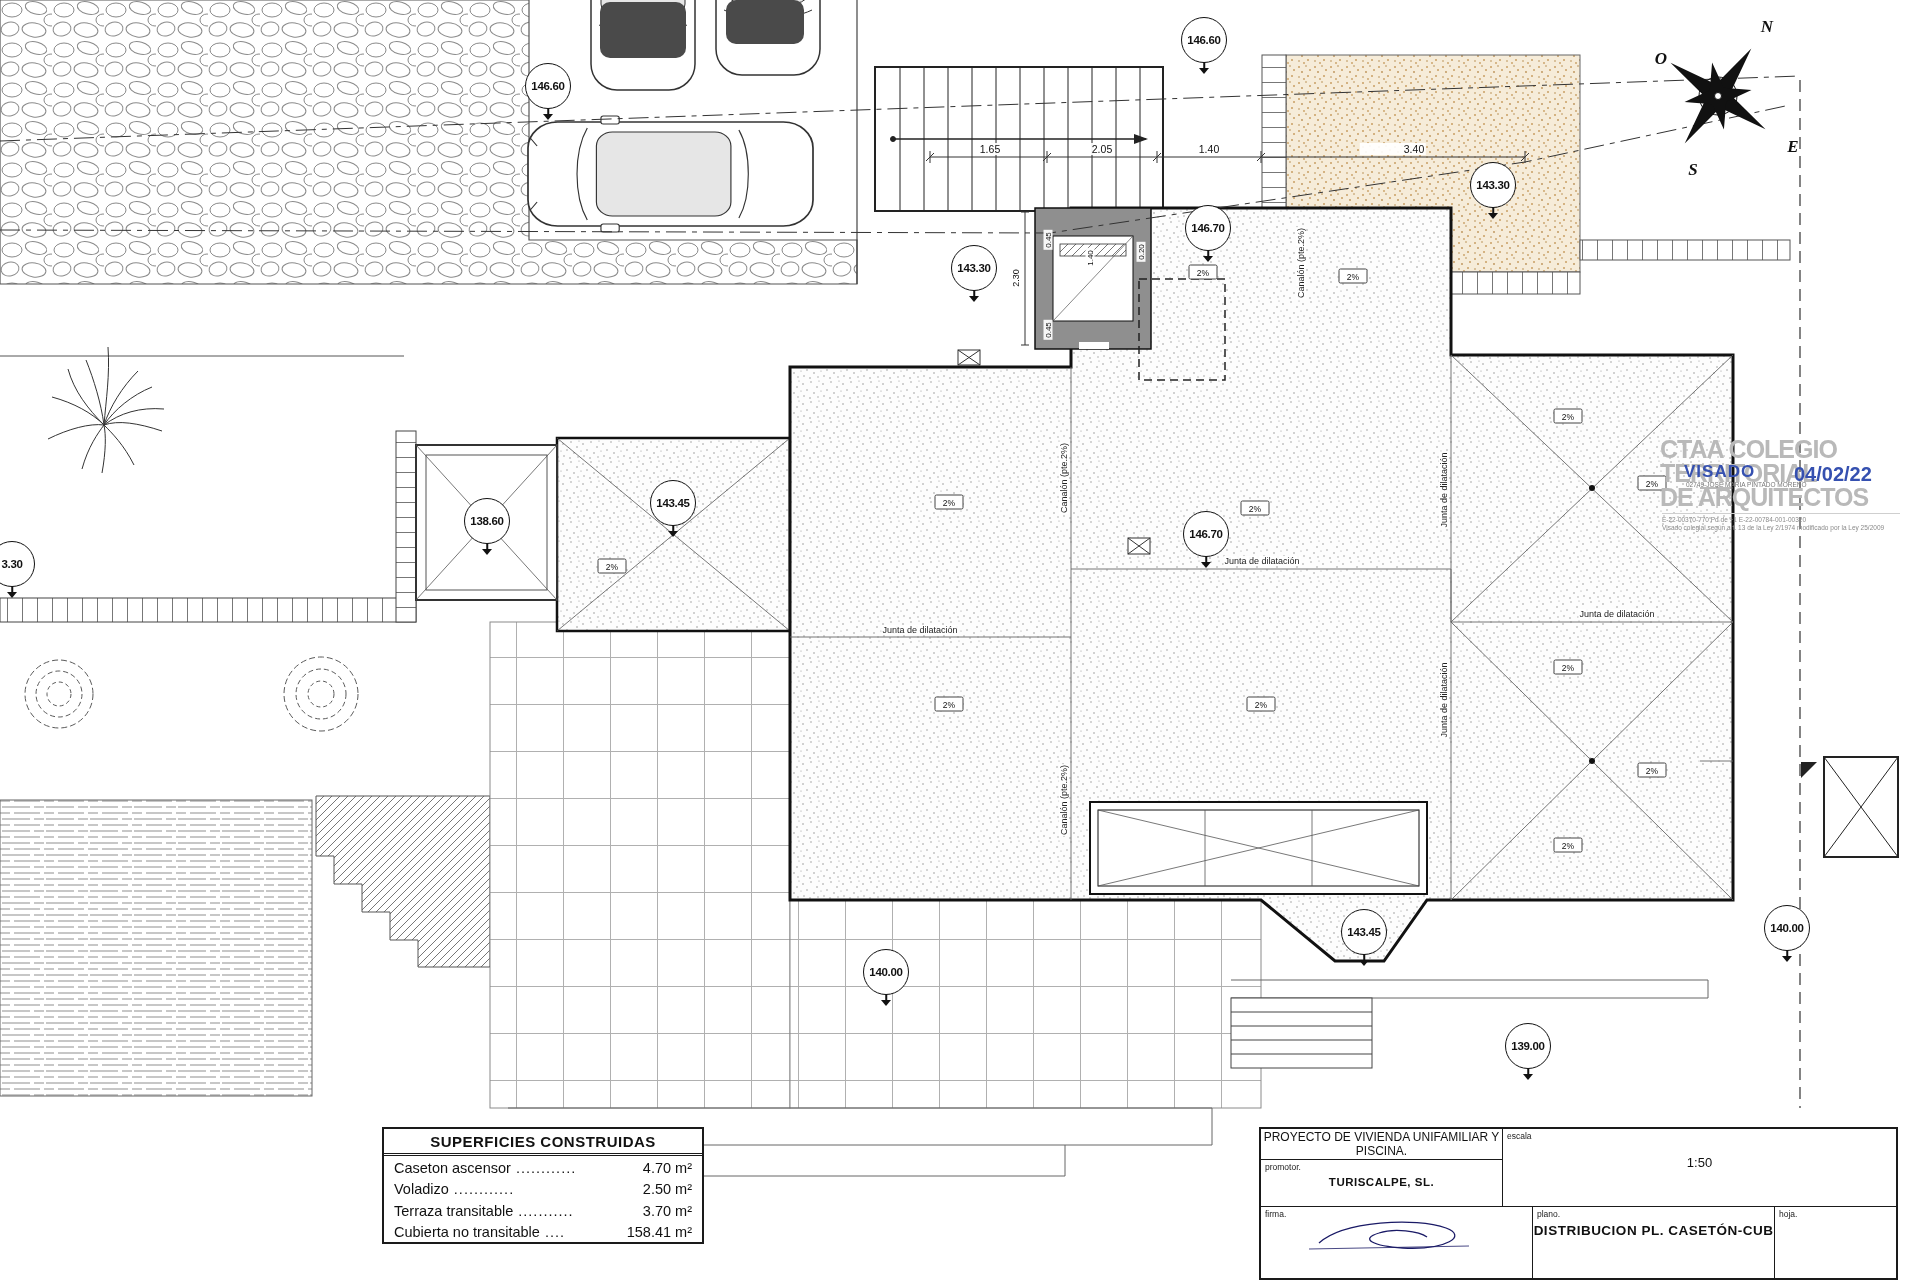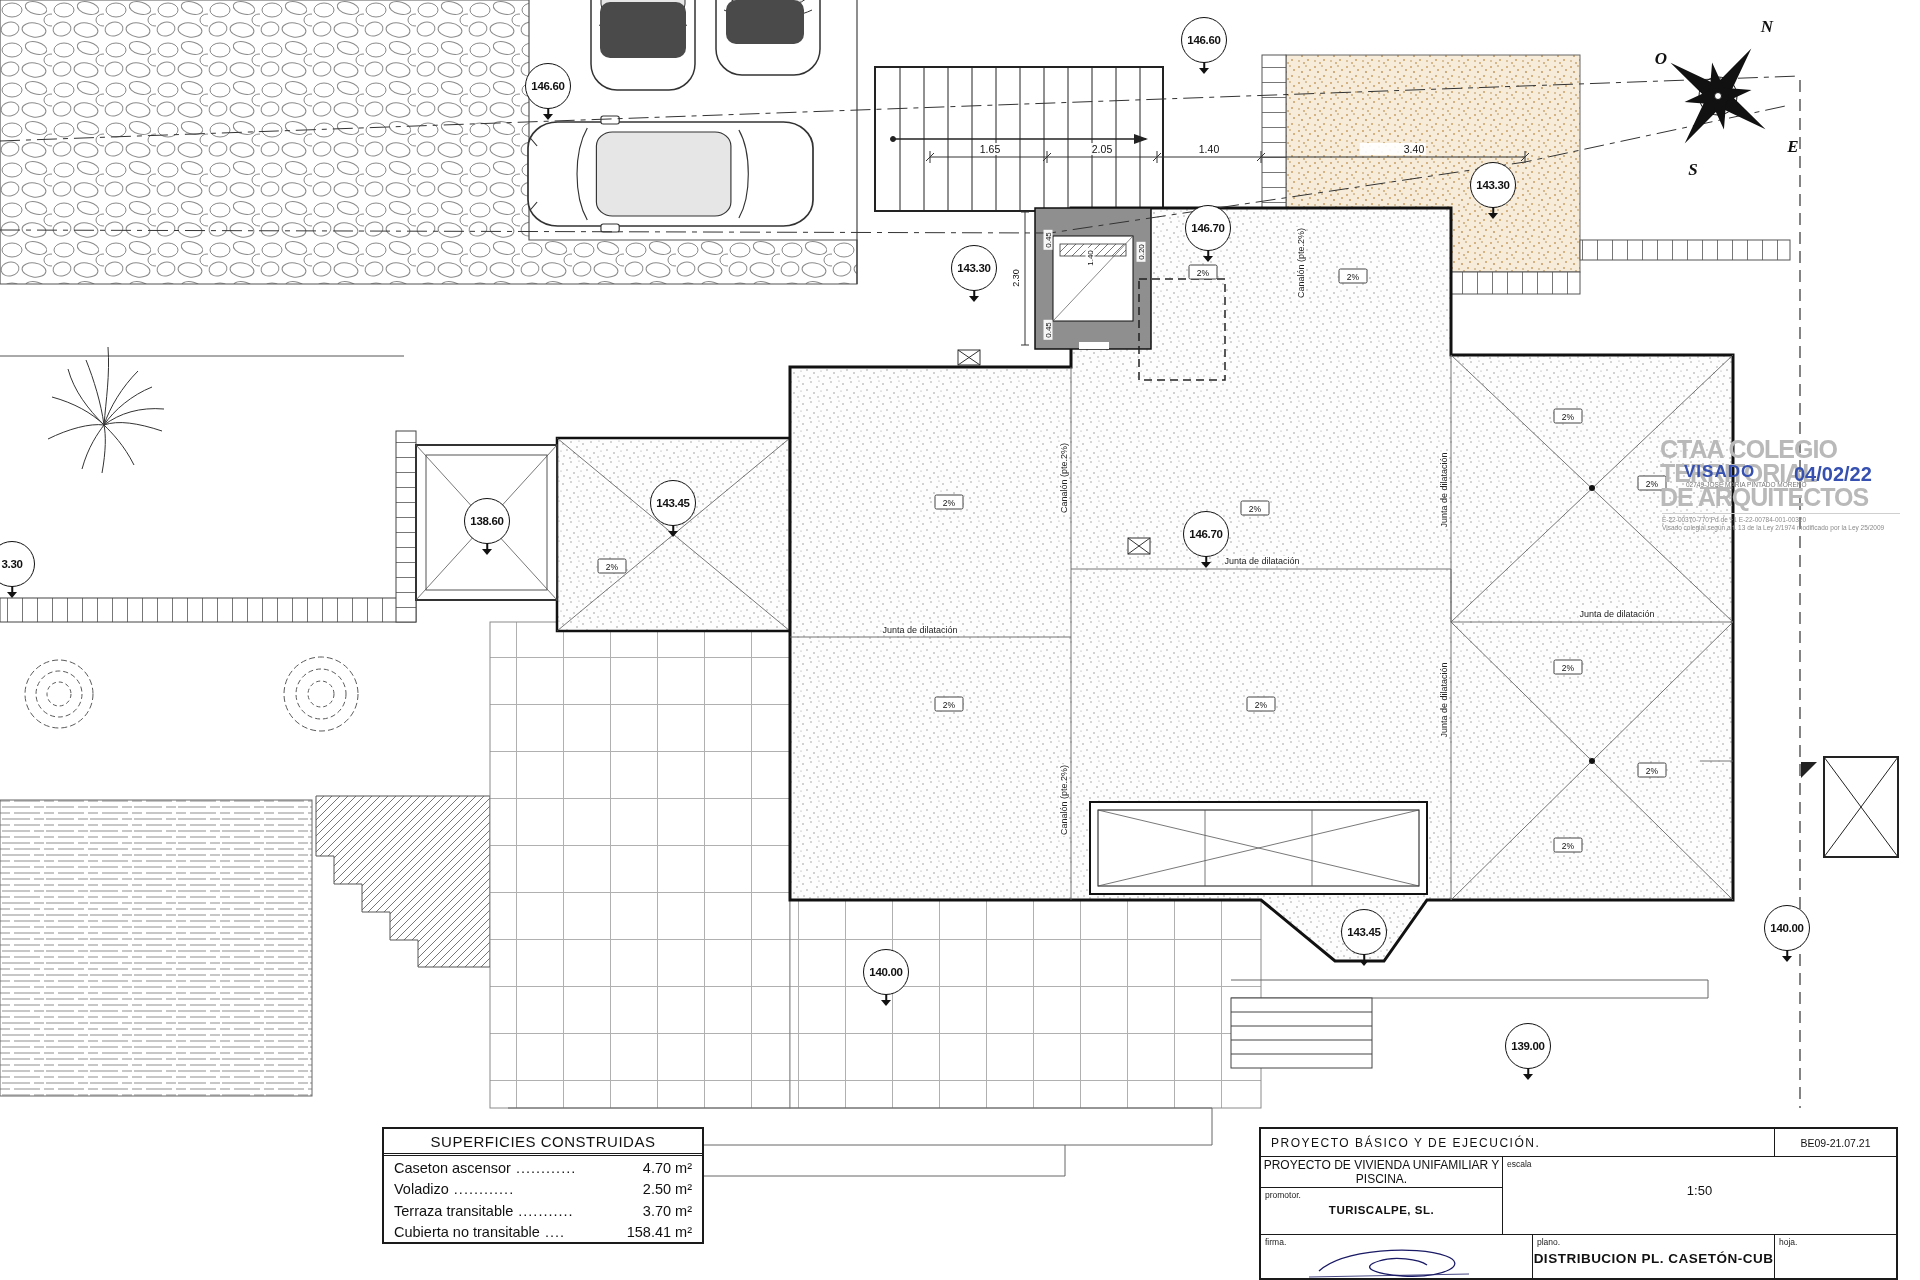--- a/index.html
+++ b/index.html
@@ -30,21 +30,21 @@
   .wm{font-weight:bold;font-size:25px;line-height:24px;color:#b9b9b9;letter-spacing:-1px;white-space:nowrap;}
   .stamp-blue{position:absolute;left:24px;top:25px;color:#3550b0;font-weight:bold;font-size:17px;letter-spacing:1px;}
   .stamp-date{position:absolute;left:134px;top:26px;color:#3550b0;font-weight:bold;font-size:20px;}
   .stamp-sub{position:absolute;left:26px;top:44px;font-size:6.5px;color:#777;}
   .stamp-foot{position:absolute;left:2px;top:76px;width:238px;font-size:6.5px;color:#8a8a8a;
               border-top:1px solid #cfcfcf;padding-top:2px;line-height:8px;}
 
   
   #sup-table{position:absolute;left:382px;top:1127px;width:322px;z-index:3;background:#fff;
              border:2.5px solid #1a1a1a;box-sizing:border-box;}
-  #sup-head{font-weight:normal;font-size:15px;text-align:center;padding:4px 0 3px;
+  #sup-head{font-weight:bold;font-size:15px;text-align:center;padding:4px 0 3px;
             border-bottom:3px double #1a1a1a;letter-spacing:.5px;}
   .sup-row{display:flex;align-items:baseline;padding:3.5px 10px 2px;font-size:14.5px;}
   .sd{margin:0 6px 0 5px;letter-spacing:1px;}
   .sv{margin-left:auto;}
 
   
   #tblock{position:absolute;left:1259px;top:1127px;width:639px;height:153px;z-index:3;background:#fff;
           border:2px solid #1a1a1a;box-sizing:border-box;display:flex;flex-direction:column;}
   .tb-row1{height:27px;display:flex;border-bottom:1.5px solid #1a1a1a;}
   .tb-r1a{flex:1;border-right:1.5px solid #1a1a1a;display:flex;align-items:center;
@@ -425,24 +425,20 @@
       </div>
       <div class="sup-row">
         <span class="sl">Cubierta no transitable</span>
         <span class="sd">....</span>
         <span class="sv">158.41 m²</span>
       </div>
     </div>
 </div>
 
 <div id="tblock">
-  <div class="tb-row1">
-    <div class="tb-r1a">PROYECTO BÁSICO Y DE EJECUCIÓN.</div>
-    <div class="tb-r1b">BE09-21.07.21</div>
-  </div>
   <div class="tb-row2">
     <div class="cell-b">
       <div class="proj-top">PROYECTO DE VIVIENDA UNIFAMILIAR Y PISCINA.</div>
       <span class="mini" style="top:33px">promotor.</span>
       <div class="promotor-val">TURISCALPE, SL.</div>
     </div>
     <div class="cell-c">
       <span class="mini">escala</span>
       <div class="escala-val">1:50</div>
     </div>

